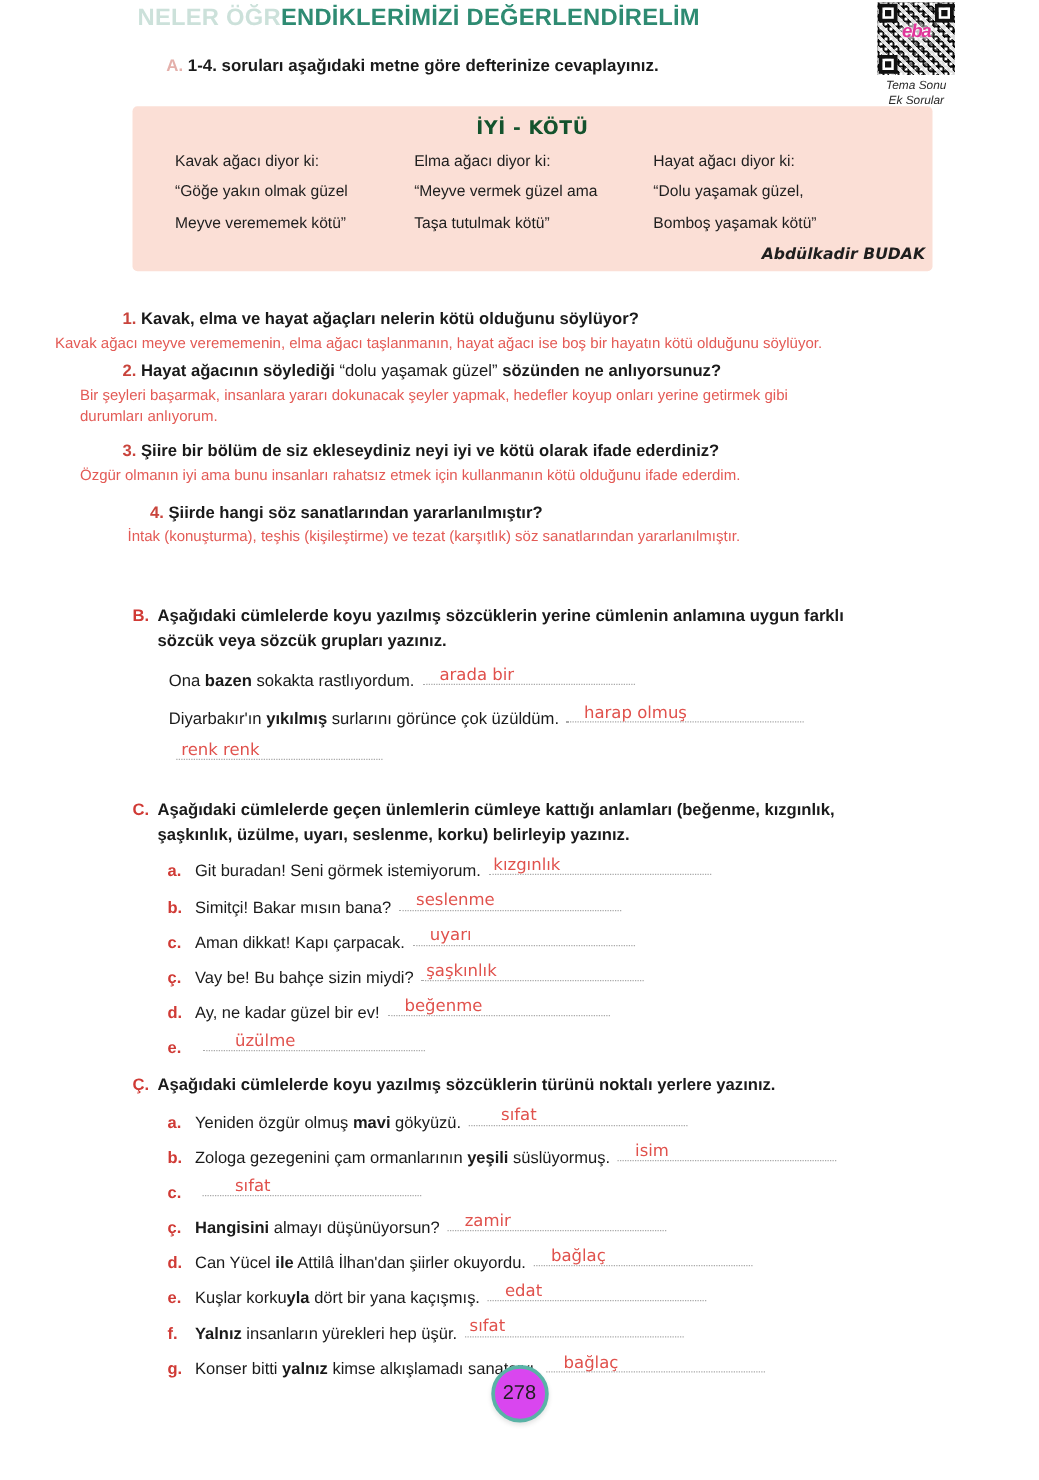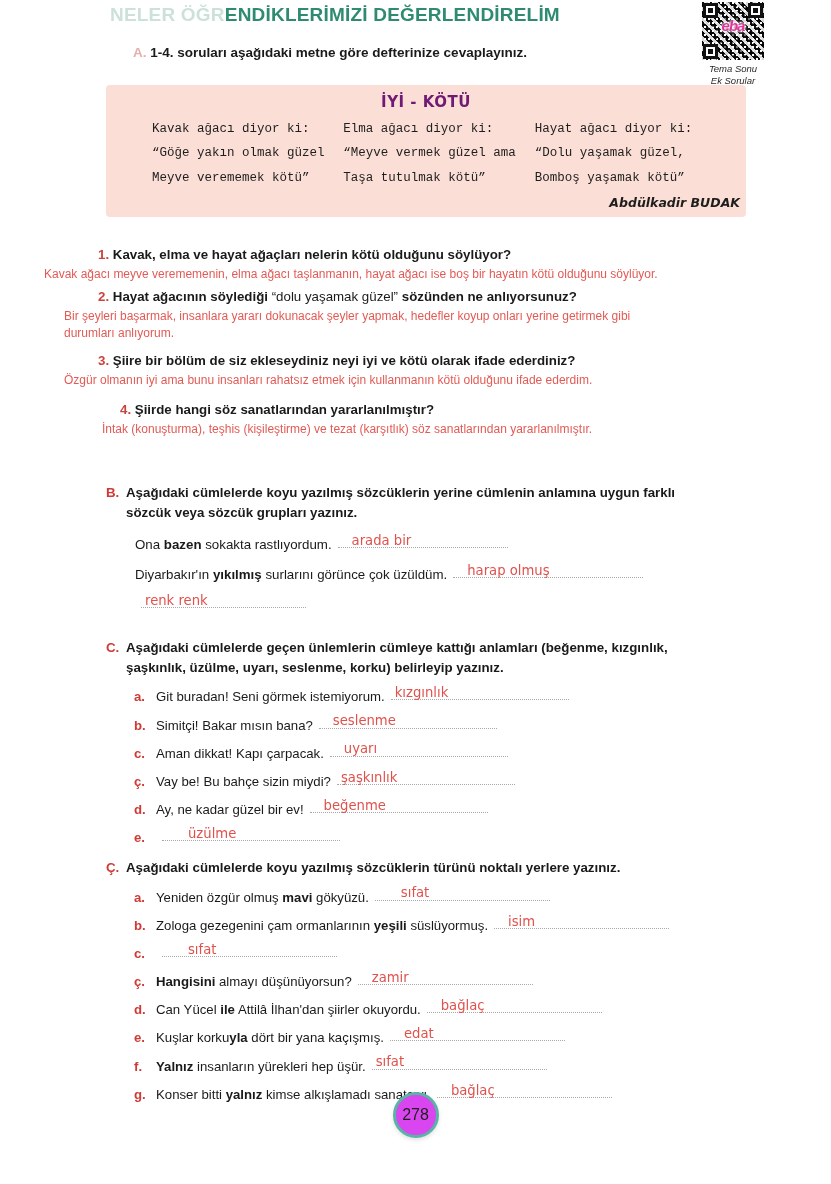--- a/index.html
+++ b/index.html
@@ -118,35 +118,35 @@
     width: 640px; height: 132px;
     background: #fbdfd6;
     border-radius: 4px;
   }
   .poem-title {
     text-align: center;
     margin-top: 8px;
     font-size: 15px;
     font-weight: bold;
     letter-spacing: .5px;
-    color: #701a75;
+    color: #14532d;
     font-family: "DejaVu Sans", sans-serif;
   }
   .poem-cols {
     display: flex;
     margin-top: 9px;
     padding: 0 32px 0 34px;
   }
   .poem-col { width: 33.33%; }
   .poem-col p {
-    margin: 0 0 5px 12px;
+    margin: 0 0 5px 0;
     font-size: 12.5px;
     line-height: 1.55;
     color: #1e1e1e;
-    font-family: Liberation Mono, monospace;
+    font-family: Liberation Sans, sans-serif;
   }
   .poem-author {
     text-align: right;
     padding-right: 6px;
     margin-top: 2px;
     font-size: 12.5px;
     font-weight: bold;
     font-style: italic;
     color: #1e1e1e;
     font-family: "DejaVu Sans", sans-serif;

